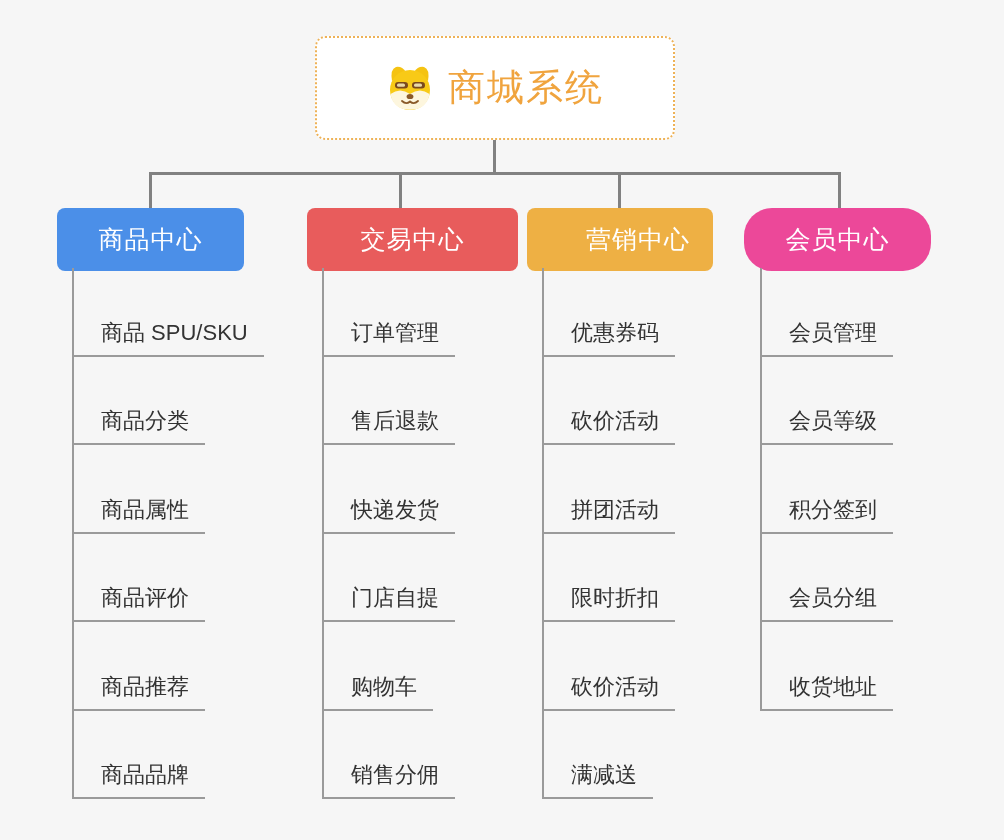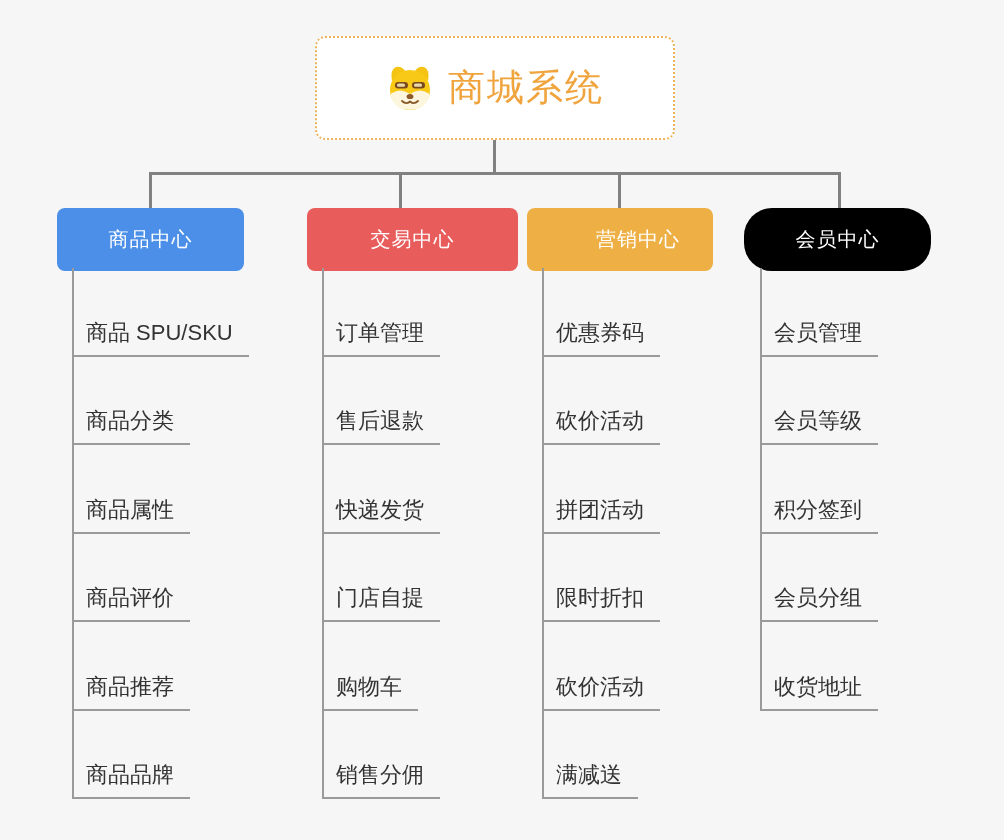--- a/index.html
+++ b/index.html
@@ -36,21 +36,21 @@
   }
   .doge { width: 48px; height: 46px; flex: 0 0 auto; }
 
   
   .branch-box {
     position: absolute;
     top: 208px; height: 63px;
     border-radius: 8px;
     display: flex; align-items: center; justify-content: center;
     color: #ffffff;
-    font-size: 20px;
+    font-size: 25px;
     letter-spacing: 1px;
   }
   .branch-0 { left: 57px;  width: 187px; }
   .branch-1 { left: 307px; width: 211px; }
   .branch-2 { left: 527px; width: 186px; }
   .branch-3 { left: 744px; width: 187px; }
 
   
   .col {
     position: absolute;
@@ -62,21 +62,21 @@
   .col-2 { left: 542px; }
   .col-3 { left: 760px; }
   .item {
     height: 88.5px;
     display: flex;
     align-items: flex-end;
   }
   .item-label {
     display: inline-block;
     border-bottom: 2px solid #9a9a9a;
-    padding: 0 16px 7px 12px;
+    padding: 0 16px 7px 27px;
     font-size: 22px;
     color: #333333;
     white-space: nowrap;
   }
 </style>
 </head>
 <body>
 
 <div class="canvas">
 
@@ -111,21 +111,21 @@
 
   <div class="branch-box branch-0" style="background: rgb(75, 143, 232);">
     <span>商品中心</span>
   </div>
   <div class="branch-box branch-1" style="background: rgb(232, 92, 92);">
     <span>交易中心</span>
   </div>
   <div class="branch-box branch-2" style="background: rgb(238, 176, 68); padding-left: 36px;">
     <span>营销中心</span>
   </div>
-  <div class="branch-box branch-3" style="background: #000000; border-radius: 28px;">
+  <div class="branch-box branch-3" style="background: #ec4899; border-radius: 28px;">
     <span>会员中心</span>
   </div>
 
   <div class="col col-0">
     <div class="item">
         <span class="item-label">商品 SPU/SKU</span>
       </div>
     <div class="item">
         <span class="item-label">商品分类</span>
       </div>

